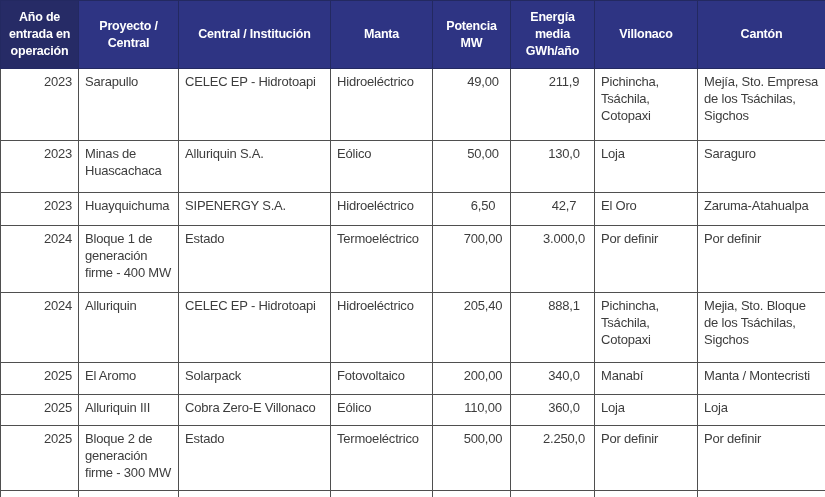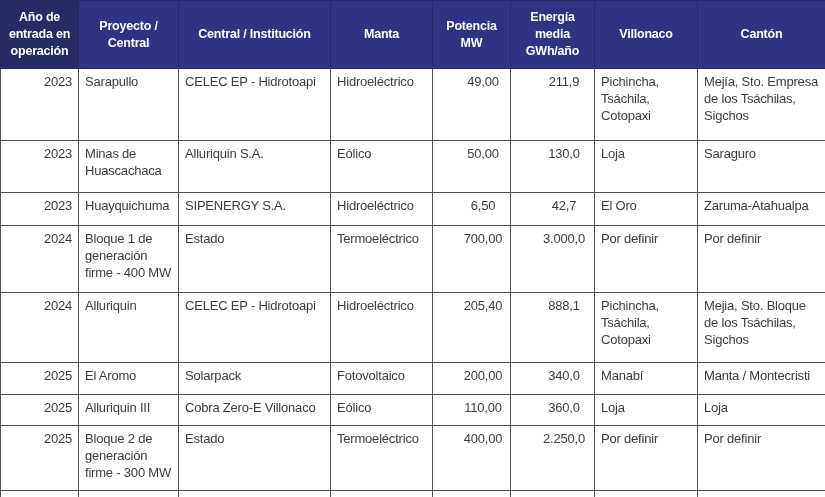--- a/index.html
+++ b/index.html
@@ -147,21 +147,21 @@
         <td class="c-right">110,00</td>
         <td class="c-right">360,0</td>
         <td class="c-left">Loja</td>
         <td class="c-left">Loja</td>
       </tr>
       <tr style="height: 65px;">
         <td class="c-center">2025</td>
         <td class="c-left">Bloque 2 de generación firme - 300 MW</td>
         <td class="c-left">Estado</td>
         <td class="c-left">Termoeléctrico</td>
-        <td class="c-right">400,00</td>
+        <td class="c-right">500,00</td>
         <td class="c-right">2.250,0</td>
         <td class="c-left">Por definir</td>
         <td class="c-left">Por definir</td>
       </tr>
       <tr class="filler">
         <td></td>
         <td></td>
         <td></td>
         <td></td>
         <td></td>

